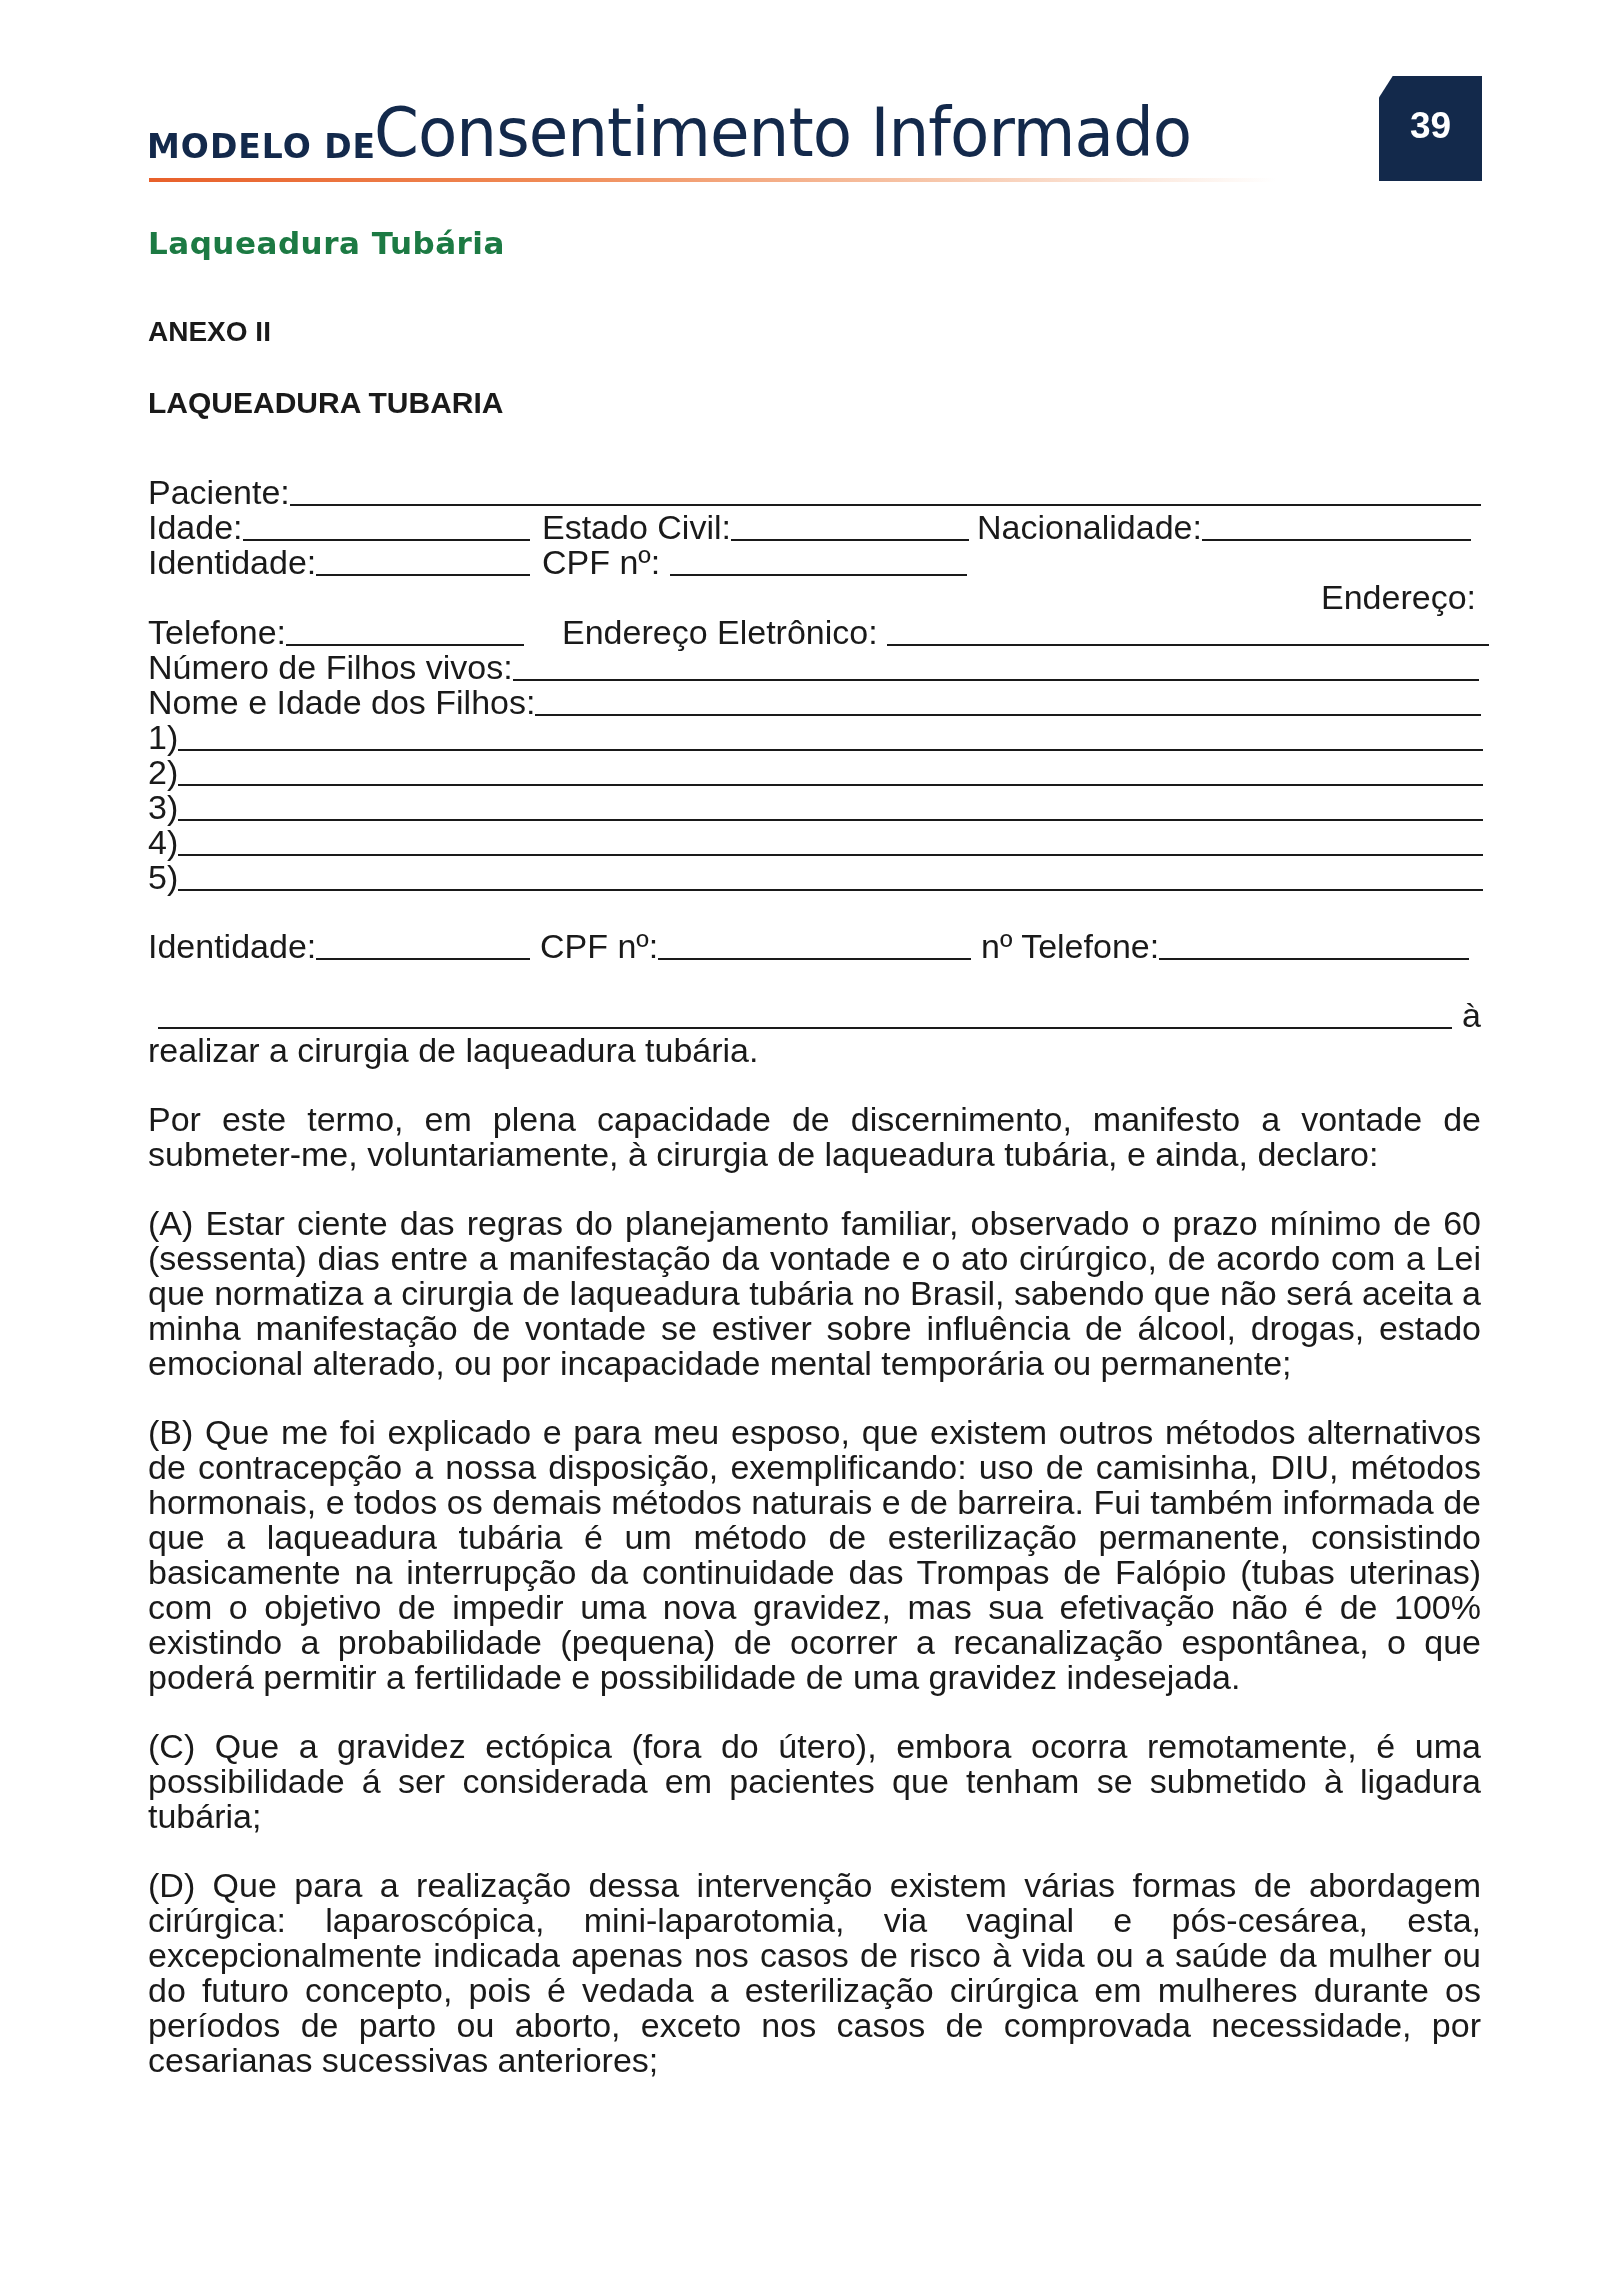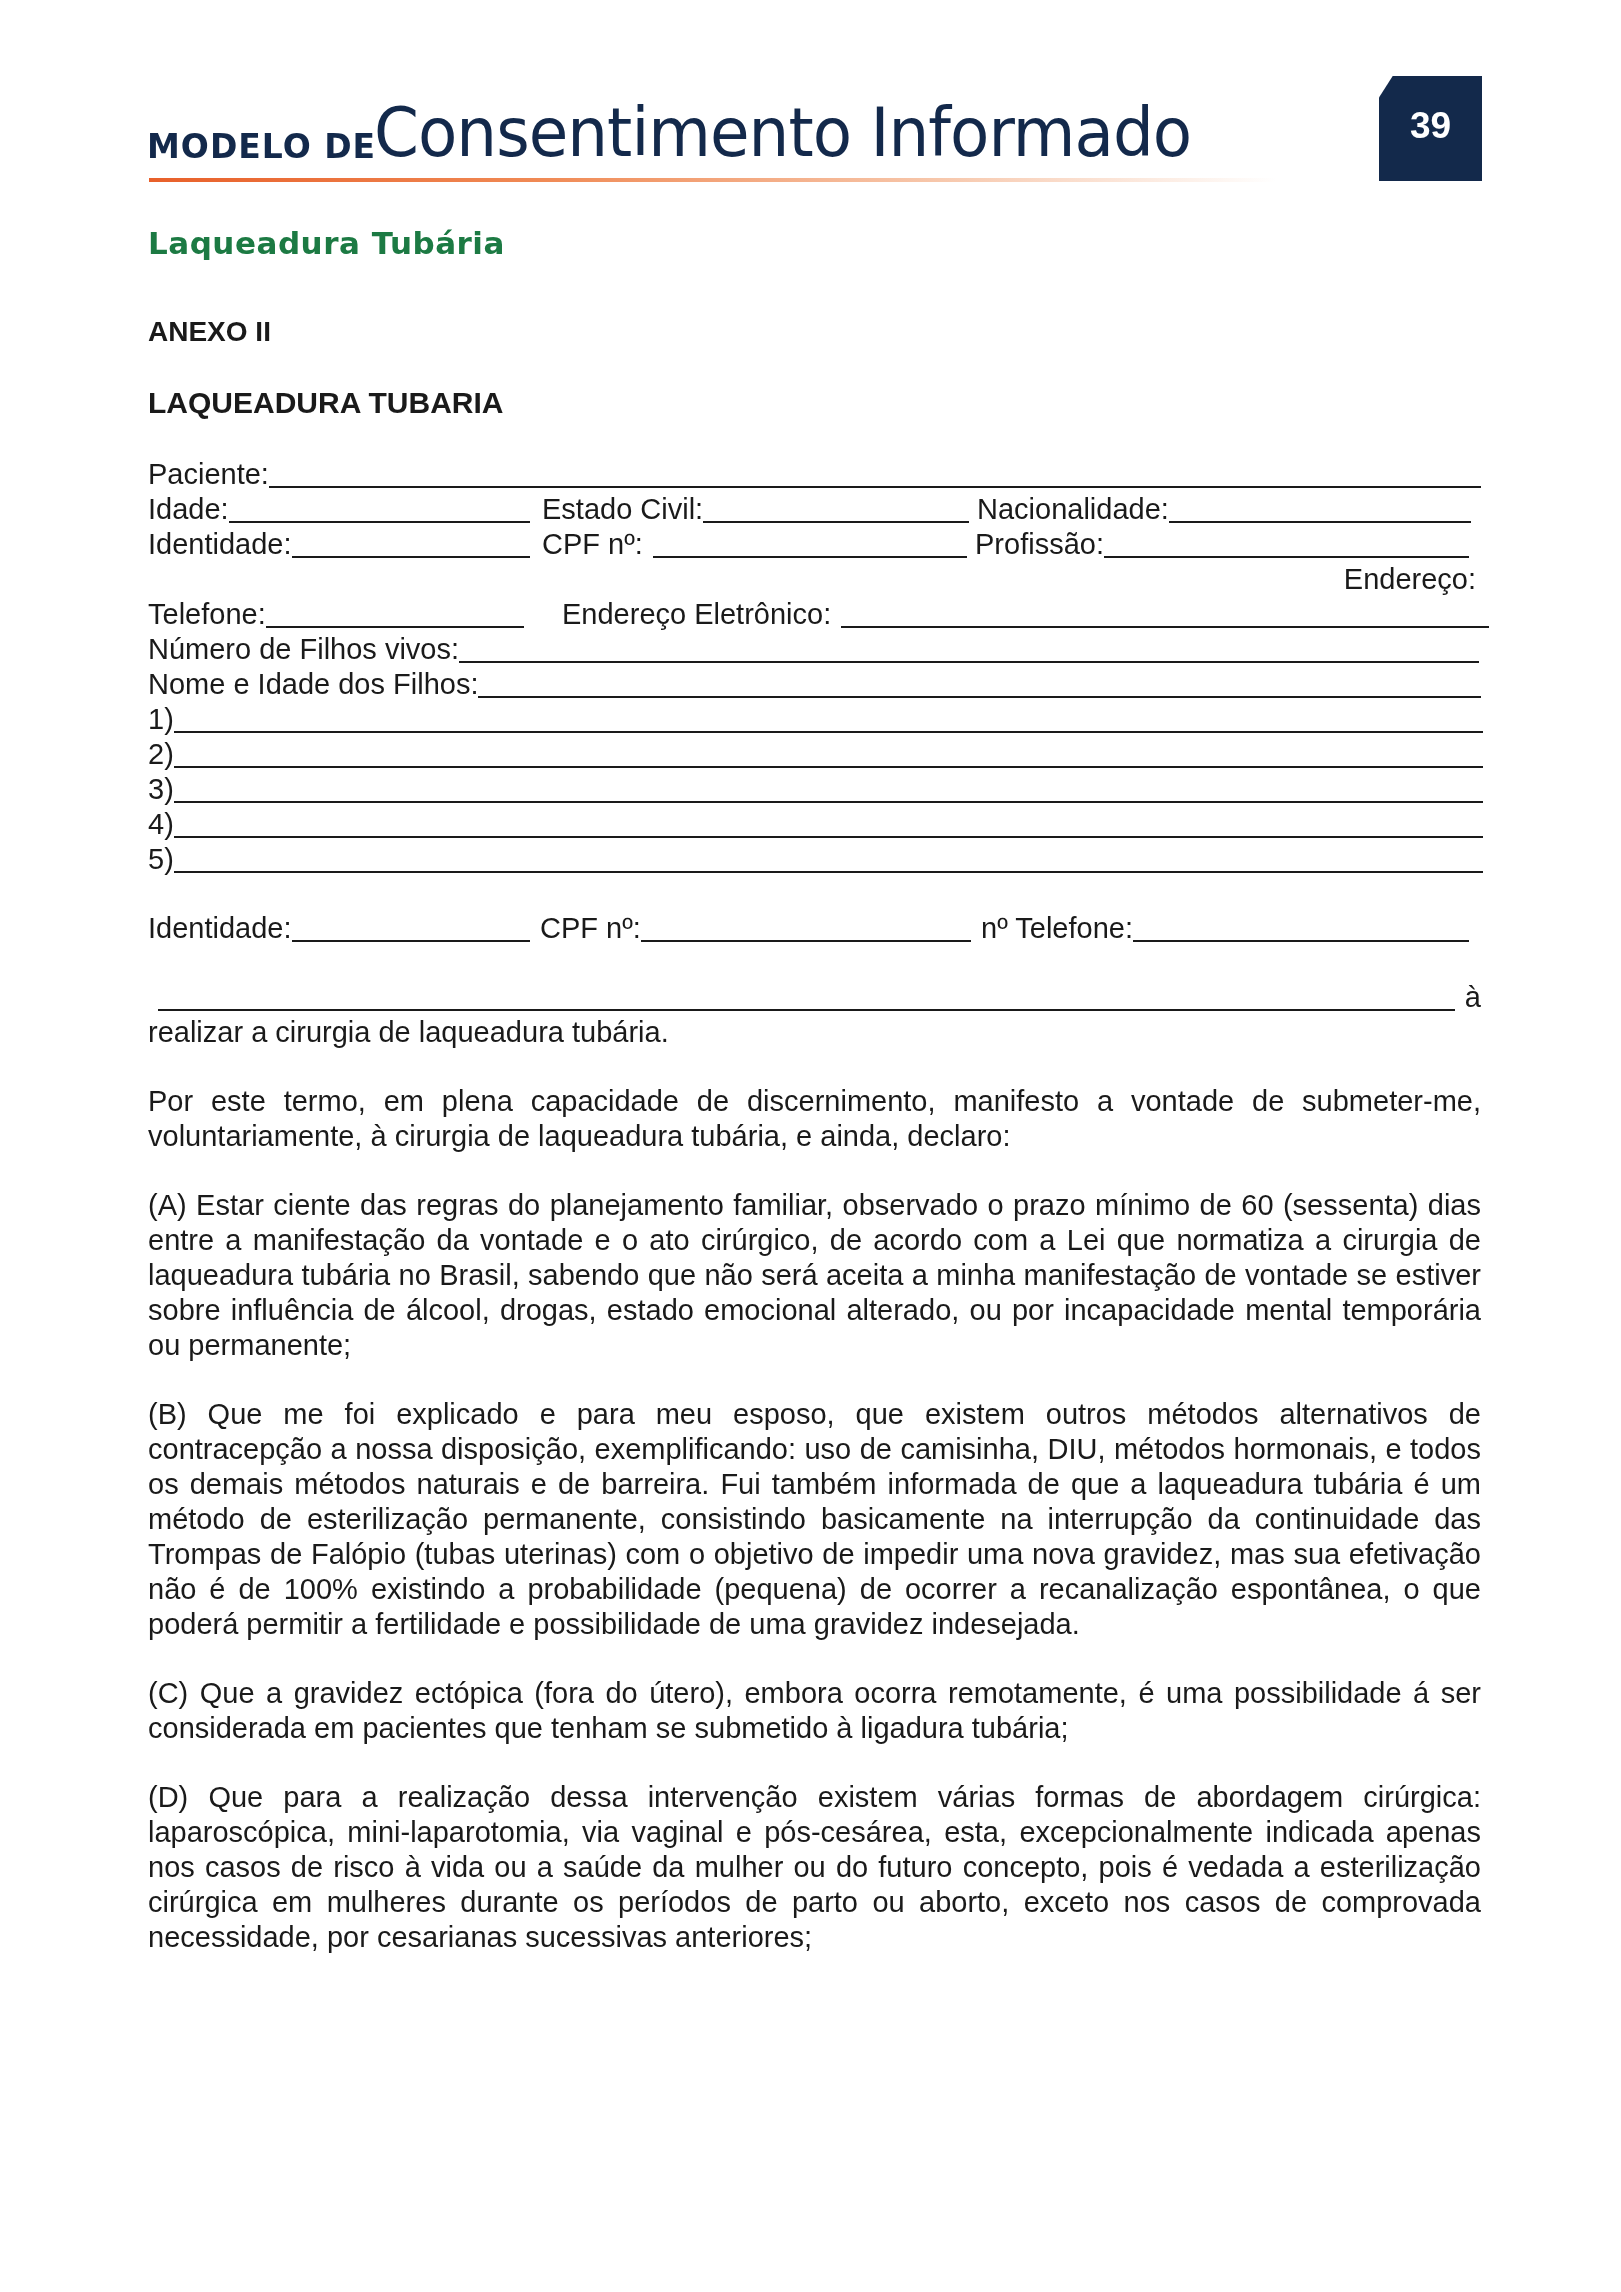--- a/index.html
+++ b/index.html
@@ -44,22 +44,22 @@
     }
     .annex {
       position: absolute; left: 148px; top: 316px;
       font-weight: bold; font-size: 28px; color: #1a1a1a;
     }
     .doc-title {
       position: absolute; left: 148px; top: 386px;
       font-weight: bold; font-size: 30px; color: #1a1a1a;
     }
     .content {
-      position: absolute; left: 148px; top: 457px; width: 1333px;
-      font-size: 29px; line-height: 35px;
+      position: absolute; left: 148px; top: 475px; width: 1333px;
+      font-size: 34px; line-height: 35px;
     }
     .row { position: relative; height: 35px; white-space: nowrap; }
     .field { position: absolute; top: 0; display: flex; align-items: flex-end; }
     .field .lbl { white-space: nowrap; }
     .field .line {
       display: inline-block; border-bottom: 2px solid #1a1a1a; height: 26.5px;
       margin-bottom: 3.9px;
     }
     .gap { height: 34px; }
     p.par {
@@ -111,24 +111,20 @@
 
   <div class="row">
     <div class="field" style="left:0; width:382px;">
       <span class="lbl">Identidade:</span>
       <span class="line" style="flex:1;"></span>
     </div>
     <div class="field" style="left:394px; width:425px;">
       <span class="lbl">CPF nº:</span>
       <span class="line" style="flex:1; margin-left:9.8px;"></span>
     </div>
-    <div class="field" style="left:827px; width:494px;">
-      <span class="lbl">Profissão:</span>
-      <span class="line" style="flex:1;"></span>
-    </div>
   </div>
 
   <div class="row">
     <div class="field" style="left:0; width:1328px;flex-direction:column;">
       <span class="lbl">Endereço:</span>
       <span class="line" style="flex:1;"></span>
     </div>
   </div>
 
   <div class="row">

